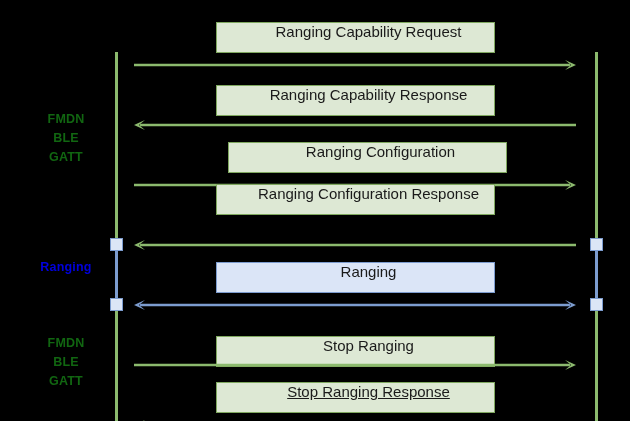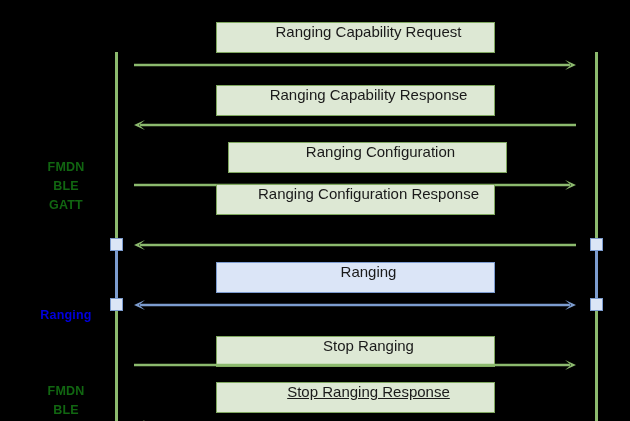--- a/index.html
+++ b/index.html
@@ -49,21 +49,20 @@
 
   
   .phase-label {
     position: absolute;
     text-align: center;
     font-size: 12.5px;
     font-weight: bold;
     line-height: 19px;
     letter-spacing: 0.2px;
     white-space: pre-line;
-    margin-top: 48px;
   }
   .phase-label.green { color: #116611; }
   .phase-label.blue  { color: #0000dd; }
 
   #phase-label-0 { left: 22px; top: 110px; width: 88px; }
   #phase-label-1 { left: 22px; top: 258px; width: 88px; }
   #phase-label-2 { left: 22px; top: 334px; width: 88px; }
 
   
   .msg-box {

